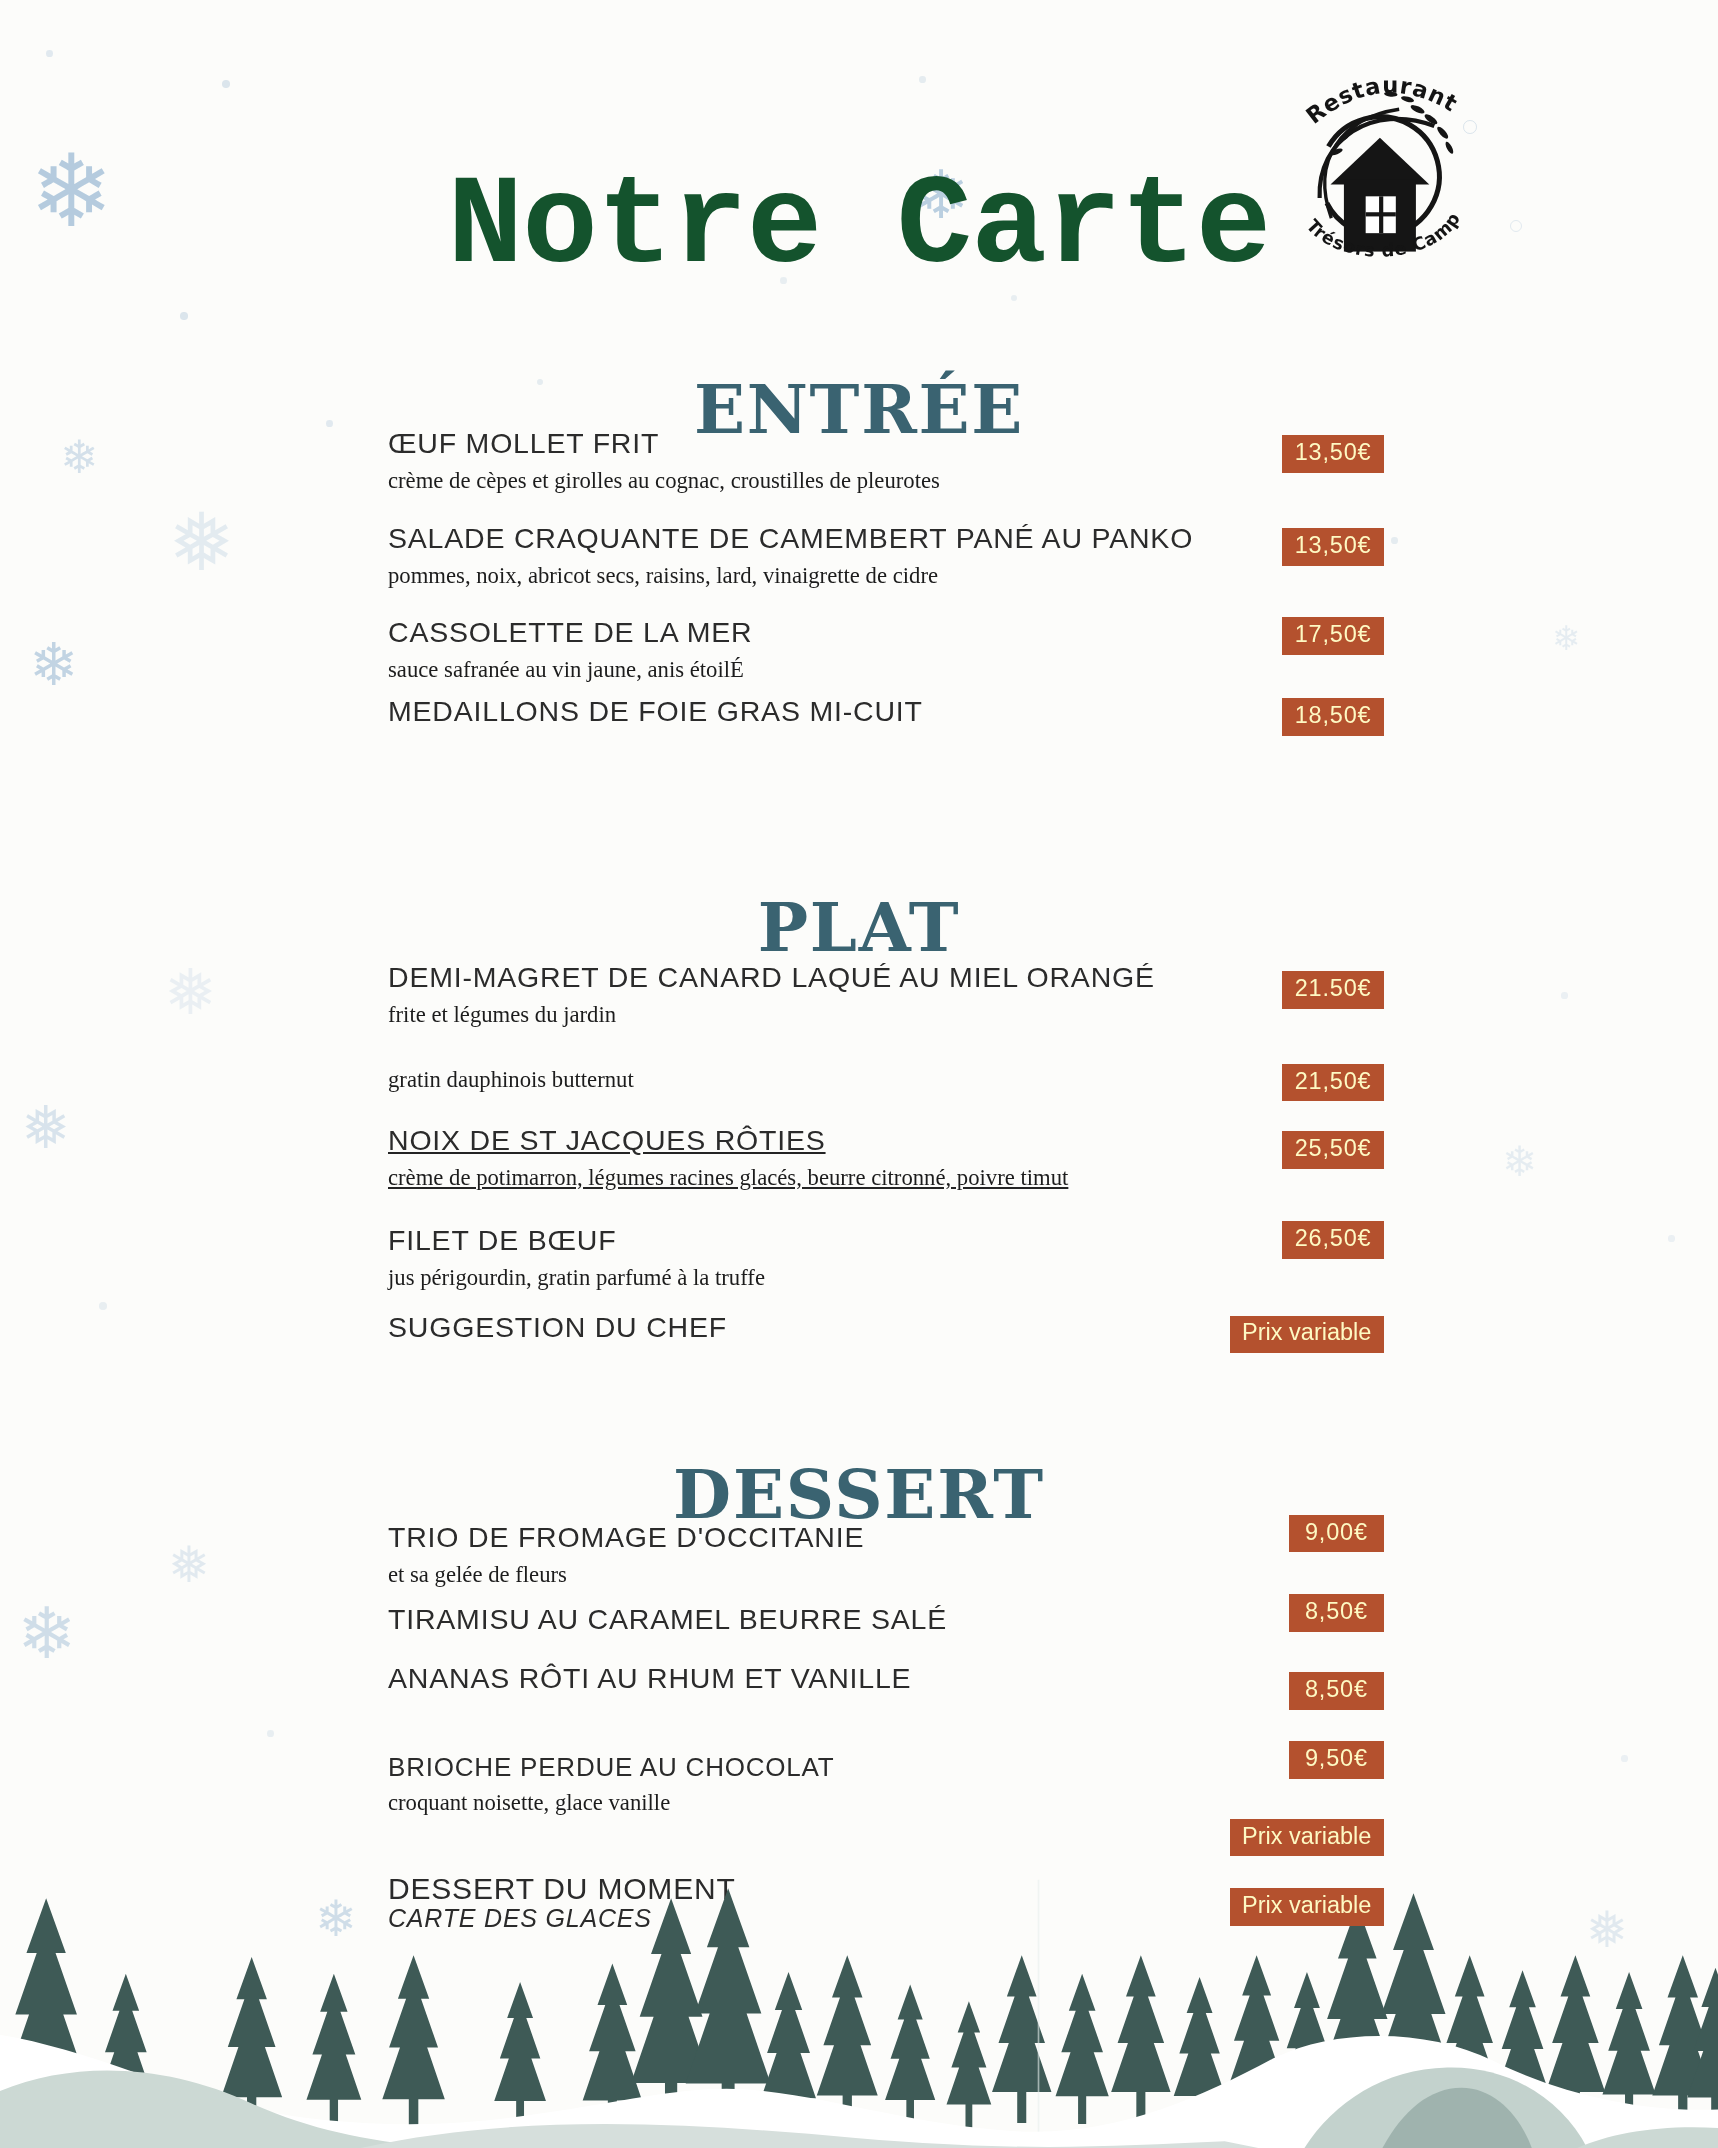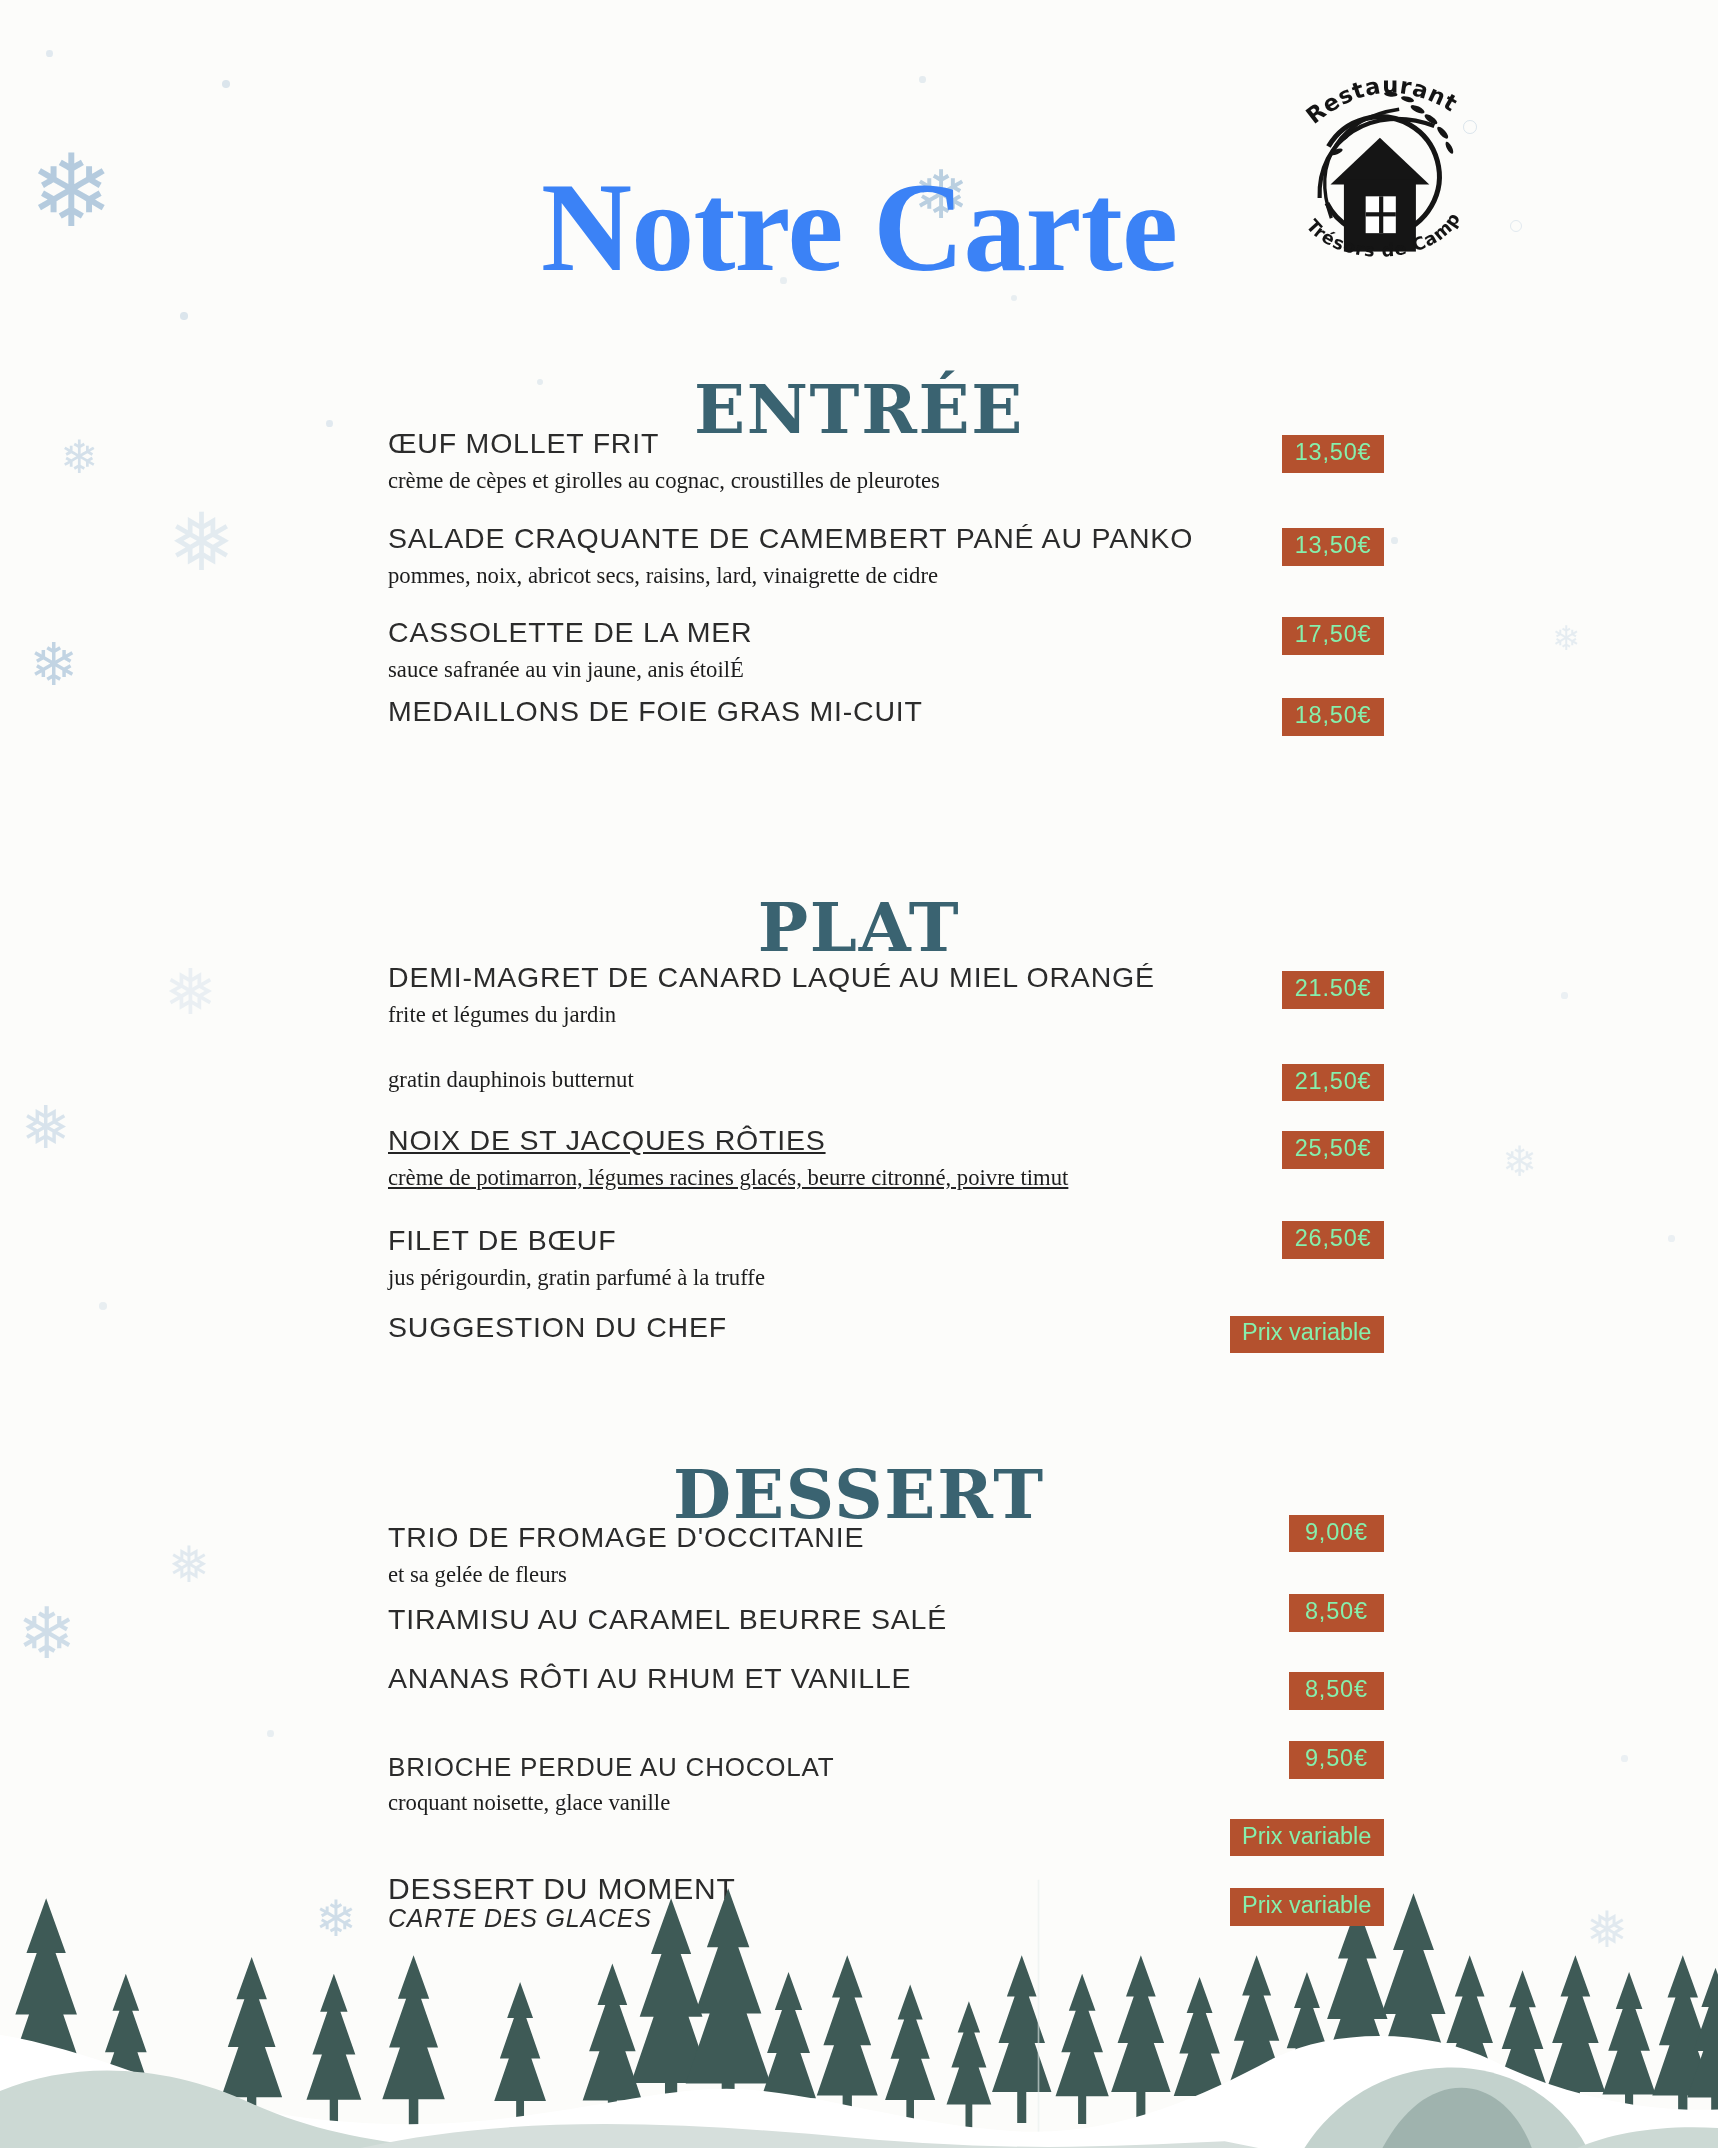--- a/index.html
+++ b/index.html
@@ -2,39 +2,39 @@
 <html style="font-size:13.4px"><head>
 <meta charset="utf-8">
 <style>
   html,body{margin:0;padding:0;}
   body{width:1718px;height:2148px;background:#fcfcfa;overflow:hidden;
        font-family:"Liberation Sans",sans-serif;color:#242424;}
   .page{position:relative;width:1718px;height:2148px;overflow:hidden;}
 
   
   .page-title{position:absolute;top:81px;left:0;width:1718px;text-align:center;
-    font-family:Liberation Serif, serif;font-weight:700;font-size:126px;line-height:1;
-    color:#3b82f6;letter-spacing:-0.8px;}
+    font-family:Liberation Mono, monospace;font-weight:700;font-size:126px;line-height:1;
+    color:#14532d;letter-spacing:-0.8px;}
   .logo{position:absolute;left:1292px;top:55px;width:180px;height:214px;}
 
   
   .section-title{position:absolute;left:0;width:1718px;text-align:center;
     font-family:"DejaVu Serif",serif;font-weight:700;font-size:67px;line-height:1;
     color:#3a6371;letter-spacing:1.7px;}
   #h-entree{top:320px;}
   #h-plat{top:838px;}
   #h-dessert{top:1405px;}
 
   
   .item{position:absolute;left:388px;right:334px;}
   .item-name{font-size:28.5px;letter-spacing:0.8px;line-height:1;color:#2b2b2b;
     max-width:847px;}
   .item-desc{font-family:"Liberation Serif",serif;font-size:22.7px;line-height:1.05;
     color:#1c1c1c;margin-top:11px;letter-spacing:0;max-width:847px;}
-  .badge{position:absolute;right:0;background:#b4512e;color:#86efac;
+  .badge{position:absolute;right:0;background:#b4512e;color:#fef9c3;
     font-size:23.5px;line-height:1;padding:5.9px 12.6px 8.4px;min-width:70px;
     text-align:center;letter-spacing:0.8px;white-space:nowrap;}
 
   
   .sf{position:absolute;color:#a4c0d8;line-height:1;pointer-events:none;}
   .sf-a::before{content:"❄";}
   .sf-b::before{content:"❅";}
   .deco-dot{position:absolute;background:#b9cdde;border-radius:50%;pointer-events:none;}
   .deco-ring{position:absolute;border:1.7px solid #b9cdde;border-radius:50%;
     background:transparent;pointer-events:none;}

